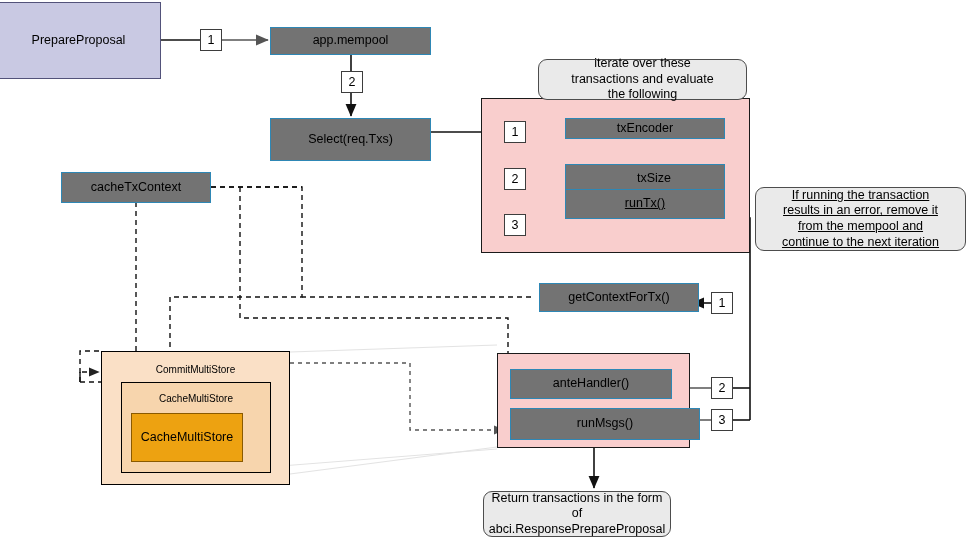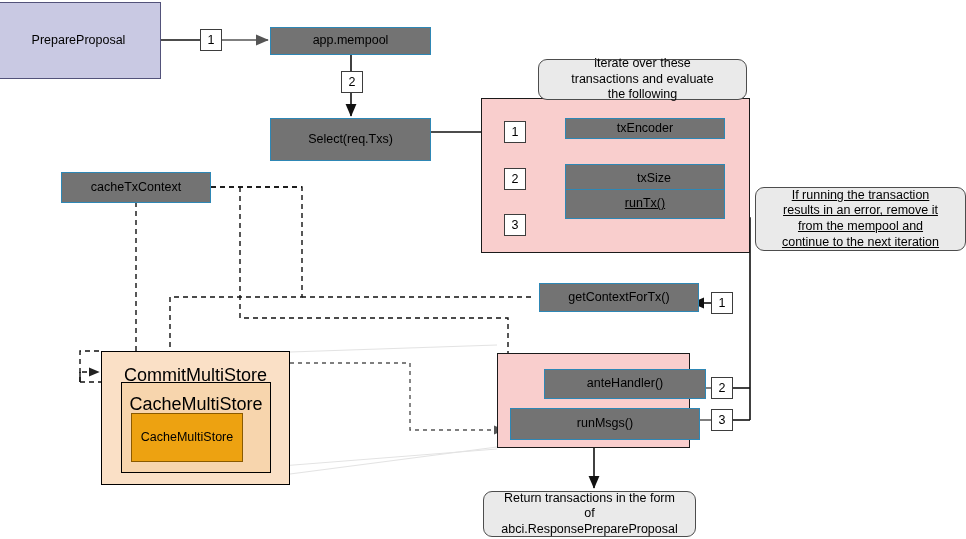--- a/index.html
+++ b/index.html
@@ -71,21 +71,21 @@
   .n-orange {
     background: #eda211;
     border: 1px solid #8a5a00;
     z-index: 3;
   }
   .grp-label {
     position: absolute;
     left: 0;
     right: 0;
     text-align: center;
-    font-size: 18px;
+    font-size: 10px;
     color: #000;
   }
   .badge {
     position: absolute;
     box-sizing: border-box;
     width: 22px;
     height: 22px;
     background: #ffffff;
     border: 1.5px solid #3d3d3d;
     display: flex;
@@ -205,28 +205,28 @@
     <div class="grp-label" style="top:12px;">CommitMultiStore</div>
   </div>
   <div class="node n-peach2" style="left:121px; top:382px; width:150px; height:91px;">
     <div class="grp-label" style="top:10px;">CacheMultiStore</div>
   </div>
   <div class="node n-orange" style="left:131px; top:413px; width:112px; height:49px;">
     <span>CacheMultiStore</span>
   </div>
 
   <div class="node n-pink" style="left:497px; top:353px; width:193px; height:95px;"></div>
-  <div class="node n-blue" style="left:510px; top:369px; width:162px; height:30px;margin-left:34px;">
+  <div class="node n-blue" style="left:510px; top:369px; width:162px; height:30px;">
     <span>anteHandler()</span>
   </div>
   <div class="node n-blue" style="left:510px; top:408px; width:190px; height:32px;">
     <span>runMsgs()</span>
   </div>
 
-  <div class="node n-callout" style="left:483px; top:491px; width:213px; height:46px; z-index:4;">
+  <div class="node n-callout" style="left:483px; top:491px; width:188px; height:46px; z-index:4;">
     <span>Return transactions in the form of abci.ResponsePrepareProposal</span>
   </div>
 
   <div class="badge" style="left:200px; top:29px;">
     <span>1</span>
   </div>
   <div class="badge" style="left:341px; top:71px;">
     <span>2</span>
   </div>
   <div class="badge" style="left:504px; top:121px;">

